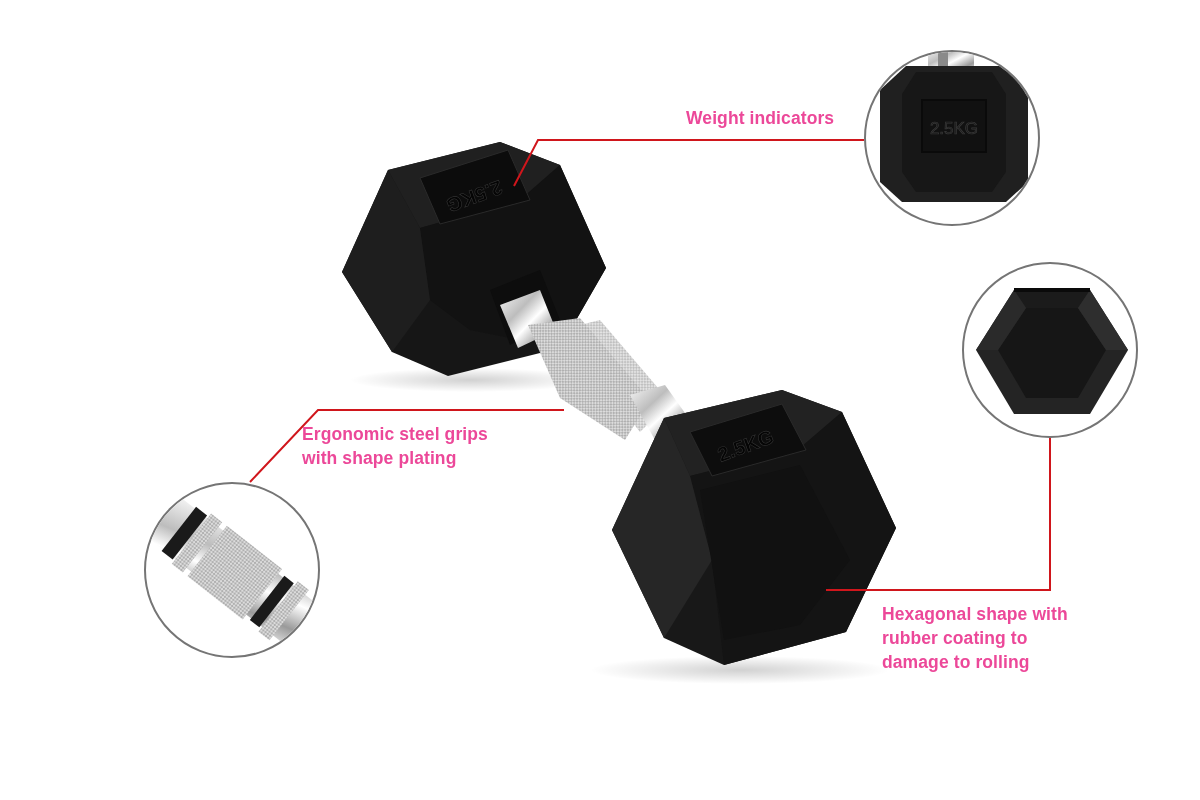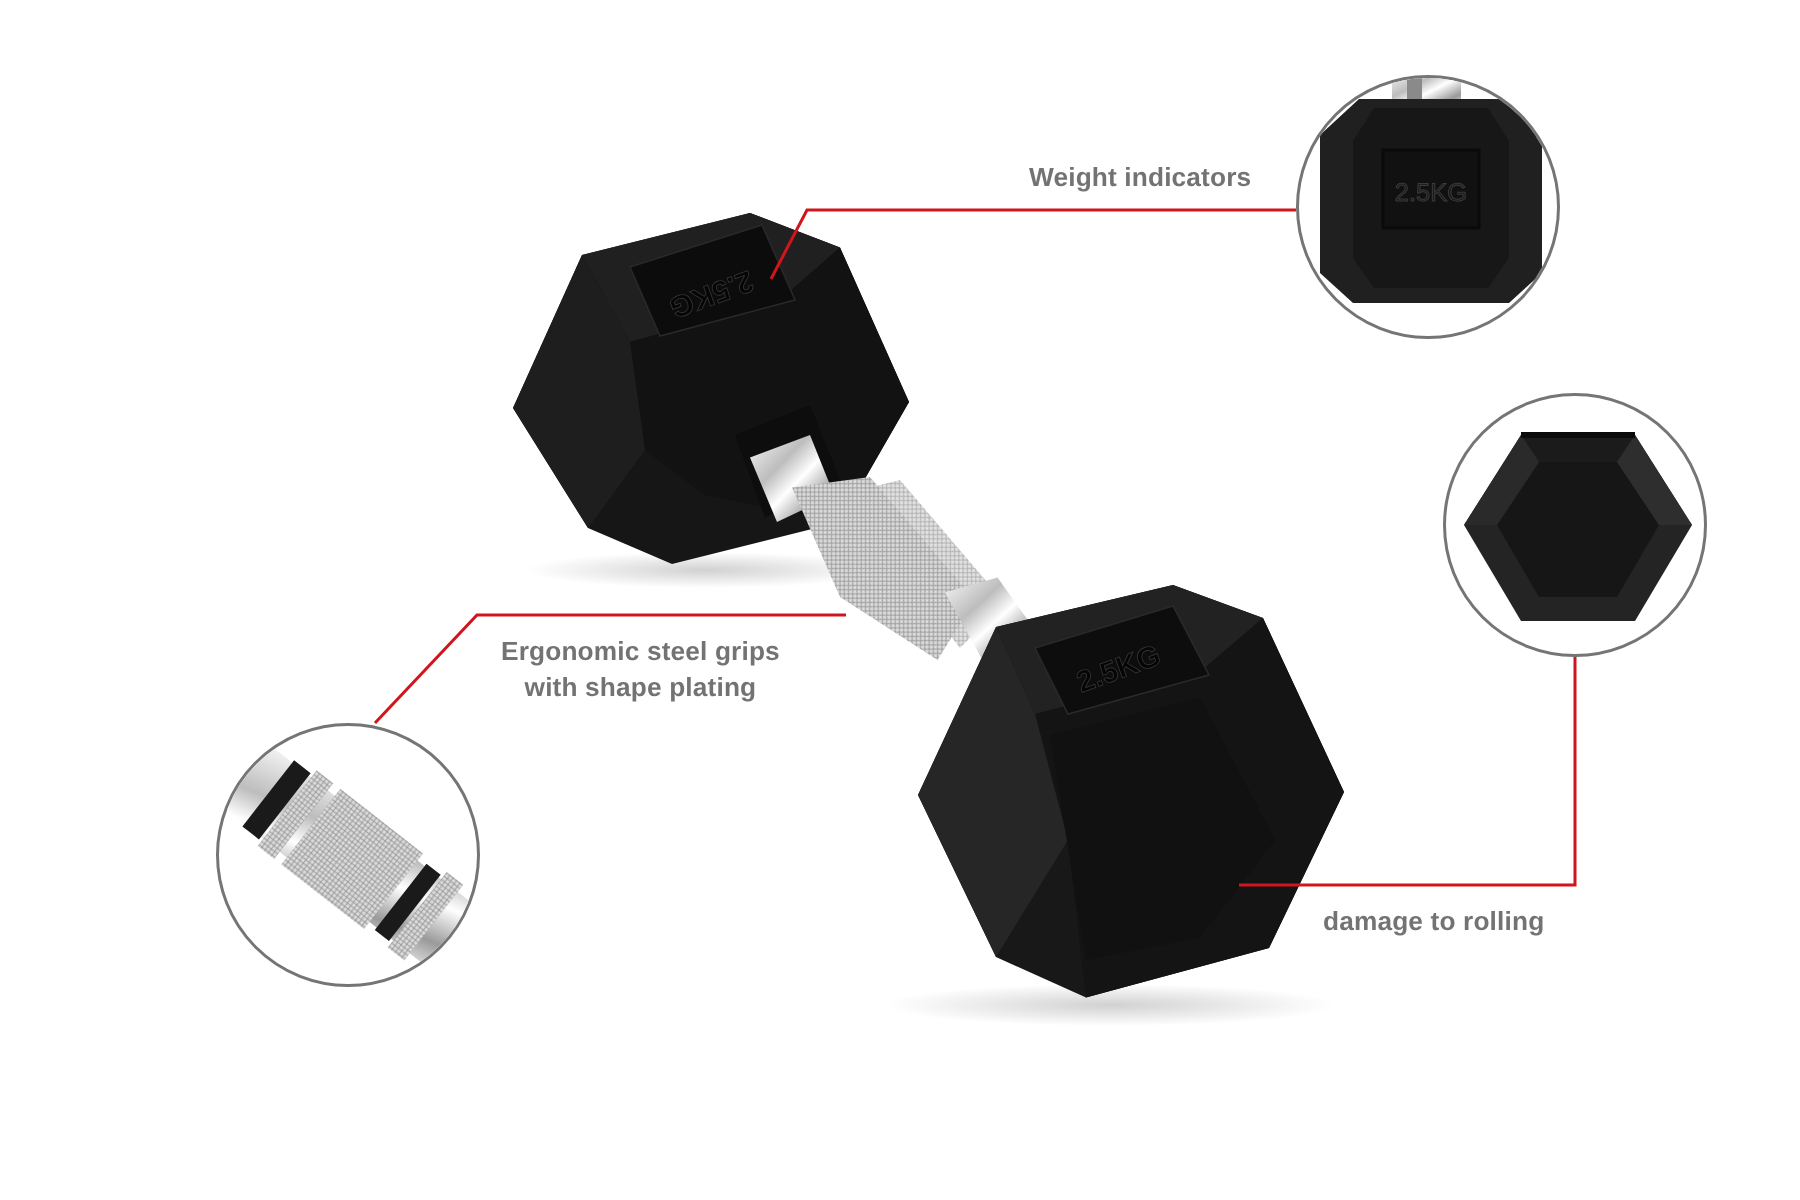--- a/index.html
+++ b/index.html
@@ -2,21 +2,21 @@
 <html><head>
   <meta charset="utf-8">
   <style>
     html, body { margin: 0; padding: 0; background: #ffffff; }
     .canvas {
       position: relative; width: 1200px; height: 800px; overflow: hidden;
       background: #ffffff; font-family: "Liberation Sans", "DejaVu Sans", sans-serif;
     }
     svg.layer { position: absolute; left: 0; top: 0; }
     .label {
-      position: absolute; color: #737373; font-size: 17.5px; font-weight: 700;
+      position: absolute; color: #ec4899; font-size: 17.5px; font-weight: 700;
       line-height: 24px; letter-spacing: 0.1px; white-space: nowrap;
       font-family: "Liberation Sans", "DejaVu Sans", sans-serif;
     }
     .label span { display: block; }
     .inset {
       position: absolute; border-radius: 50%; border: 2px solid #757575;
       background: #ffffff; overflow: hidden; box-sizing: border-box;
     }
     .inset svg { position: absolute; left: 0; top: 0; }
   </style>
@@ -115,22 +115,24 @@
         <rect x="130" y="60" width="12" height="56" fill="#1a1a1a"></rect>
         <rect x="144" y="56" width="14" height="64" fill="url(#knurl)"></rect>
       </g>
     </svg>
   </div>
 
   <div class="label" style="left:686px; top:106px;">
     <span>Weight indicators</span>
   </div>
 
-  <div class="label" style="left:334px; top:422px;text-align:center;">
+  <div class="label" style="left:302px; top:422px;">
     <span>Ergonomic steel grips</span>
     <span>with shape plating</span>
   </div>
 
   <div class="label" style="left:882px; top:602px;">
+    <span>Hexagonal shape with</span>
+    <span>rubber coating to</span>
     <span>damage to rolling</span>
   </div>
 
 </div>
 
 </body></html>

